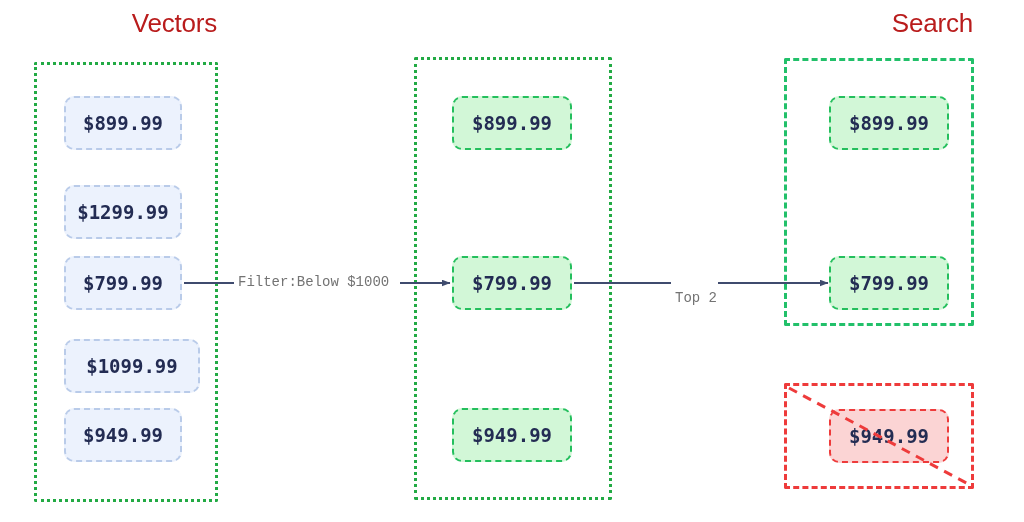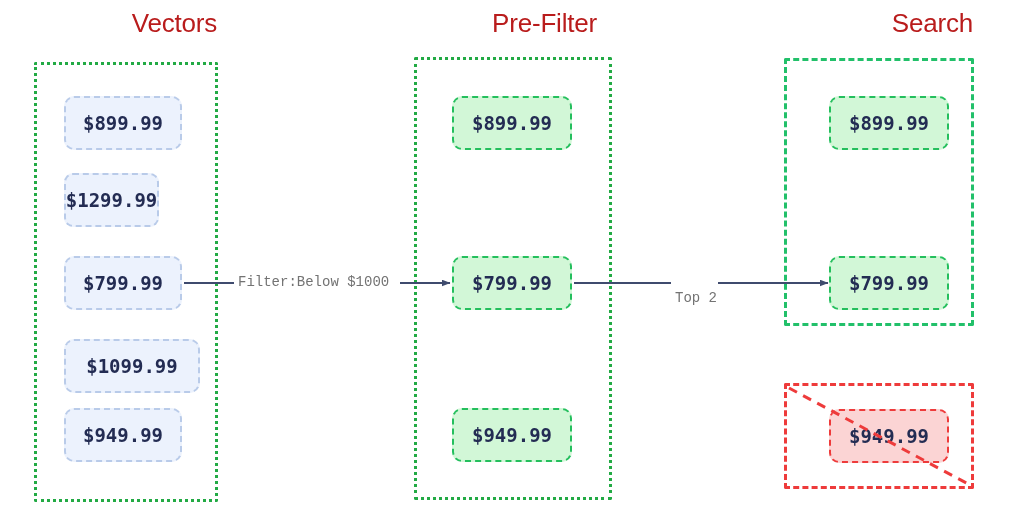--- a/index.html
+++ b/index.html
@@ -83,21 +83,21 @@
     background: #d2f7d7;
     border: 2.5px dashed #24bf5d;
   }
   .chip-excluded {
     background: #fbd4d4;
     border: 2.5px dashed #ee3b3b;
   }
 
   
   #chip-v0 { left: 64px; top: 96px;  width: 118px; height: 54px; }
-  #chip-v1 { left: 64px; top: 173px; width: 95px; height: 54px; border-radius: 9px; }
+  #chip-v1 { left: 64px; top: 185px; width: 118px; height: 54px; }
   #chip-v2 { left: 64px; top: 256px; width: 118px; height: 54px; }
   #chip-v3 { left: 64px; top: 332px; width: 136px; height: 54px; margin-top: 7px; }
   #chip-v4 { left: 64px; top: 408px; width: 118px; height: 54px; }
 
   
   #chip-p0 { left: 452px; top: 96px;  width: 120px; height: 54px; }
   #chip-p1 { left: 452px; top: 256px; width: 120px; height: 54px; }
   #chip-p2 { left: 452px; top: 408px; width: 120px; height: 54px; }
 
   
@@ -130,21 +130,20 @@
   #label-filter { left: 234px; top: 274px; }
   #label-top2   { left: 671px; top: 290px; }
 </style>
 </head>
 <body>
 
 <div id="diagram-root">
 
   <div class="col-title" id="title-vectors">Vectors</div>
 
-  <div class="col-title" id="title-prefilter">Pre-Filter</div>
 
   <div class="col-title" id="title-search">Search</div>
 
   <div class="group-box group-green-dotted" id="group-vectors"></div>
 
   <div class="group-box group-green-dotted" id="group-prefilter"></div>
 
   <div class="group-box group-green-dashed" id="group-search"></div>
 
   <div class="group-box group-red-dashed" id="group-excluded"></div>

